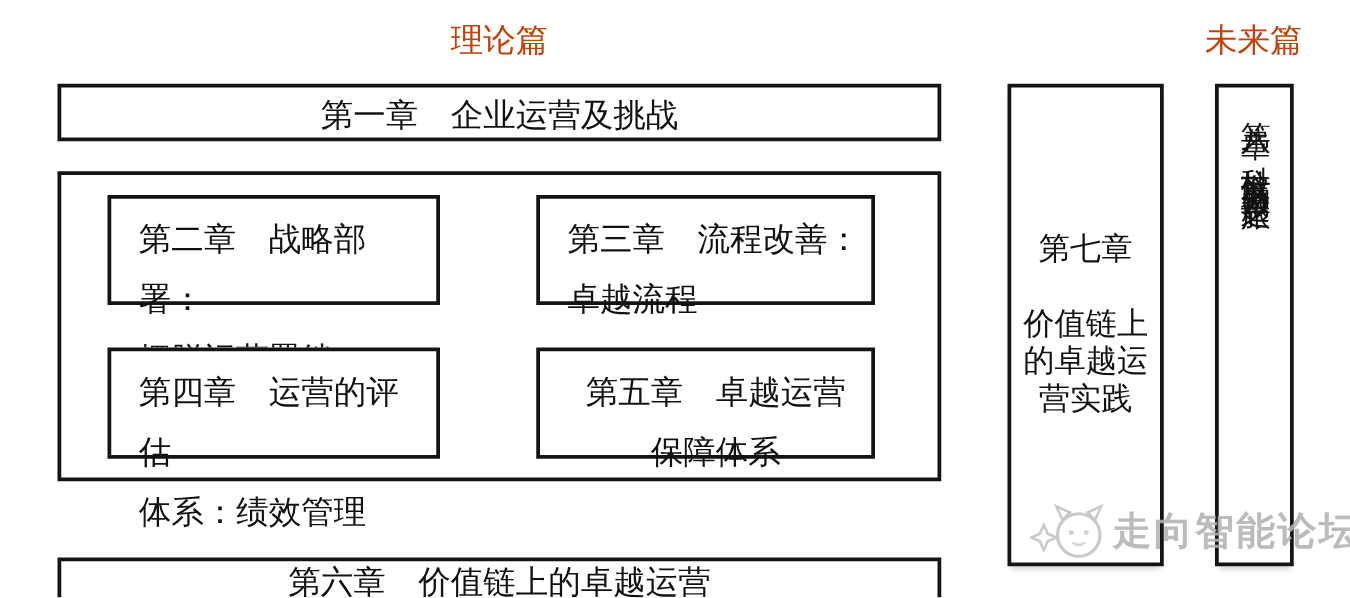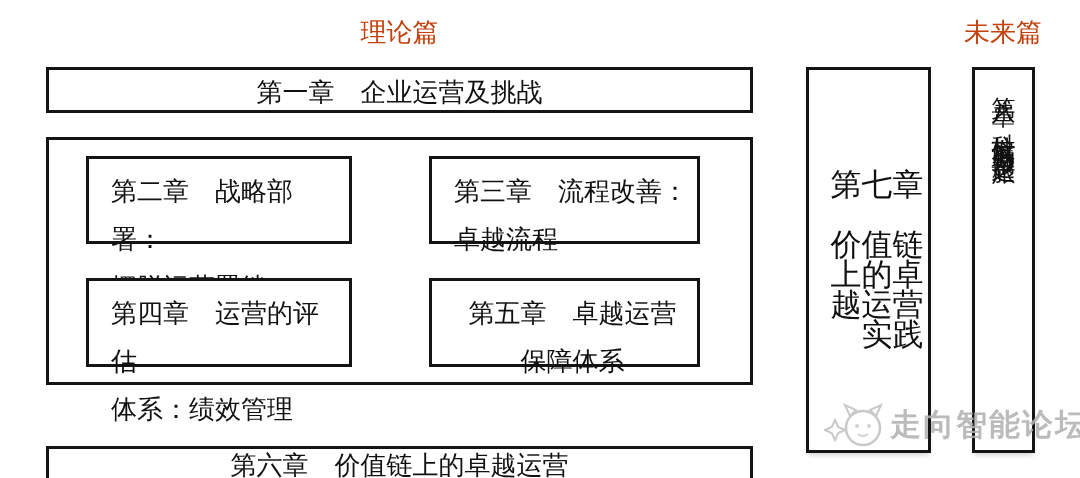--- a/index.html
+++ b/index.html
@@ -47,23 +47,23 @@
     font-size: 26px;
     line-height: 48px;
     white-space: pre-line;
   }
   .tall-practice {
     display: flex;
     align-items: center;
     justify-content: center;
   }
   .tall-practice .chapter-text {
-    font-size: 31px;
+    font-size: 25px;
     line-height: 30px;
-    text-align: right;
+    text-align: center;
     width: 110px;
   }
   .tall-future {
     display: flex;
     justify-content: center;
   }
   .vertical-text {
     writing-mode: vertical-rl;
     text-orientation: upright;
     font-size: 24px;

